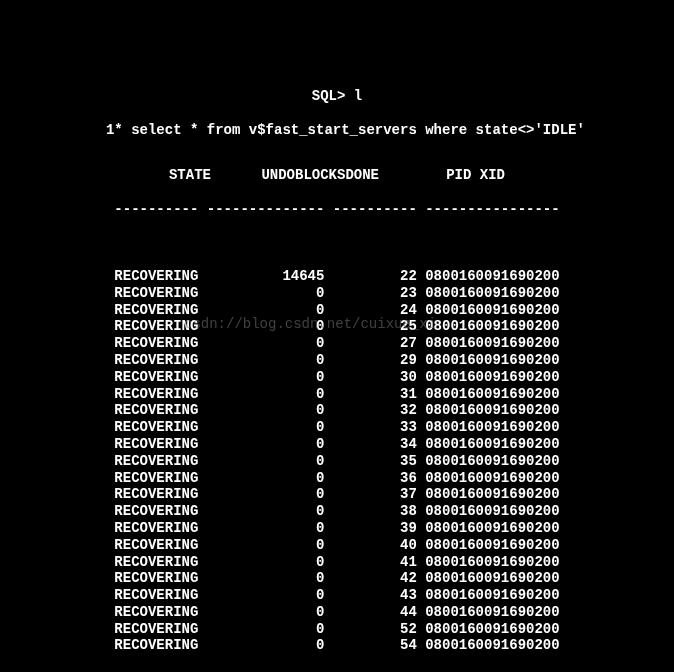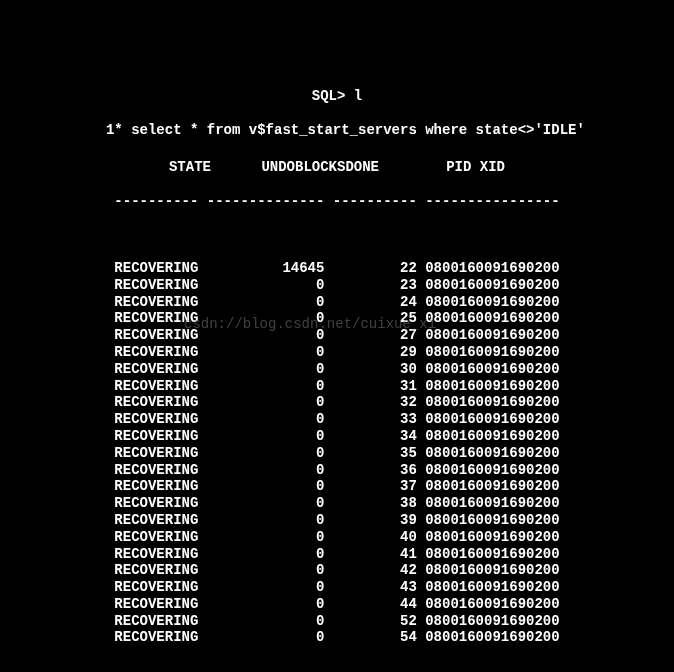--- a/index.html
+++ b/index.html
@@ -30,21 +30,21 @@
       color: rgba(128,128,128,0.5);
       font-size: 14px;
       font-weight: normal;
       pointer-events: none;
     }
     .row {
       display: block;
       text-align: center;
     }
     .header-row {
-      margin-top: 4px;
+      margin-top: 12px;
     }
     .divider {
       letter-spacing: 0;
     }
   </style>
 </head>
 <body>
 
 
 

